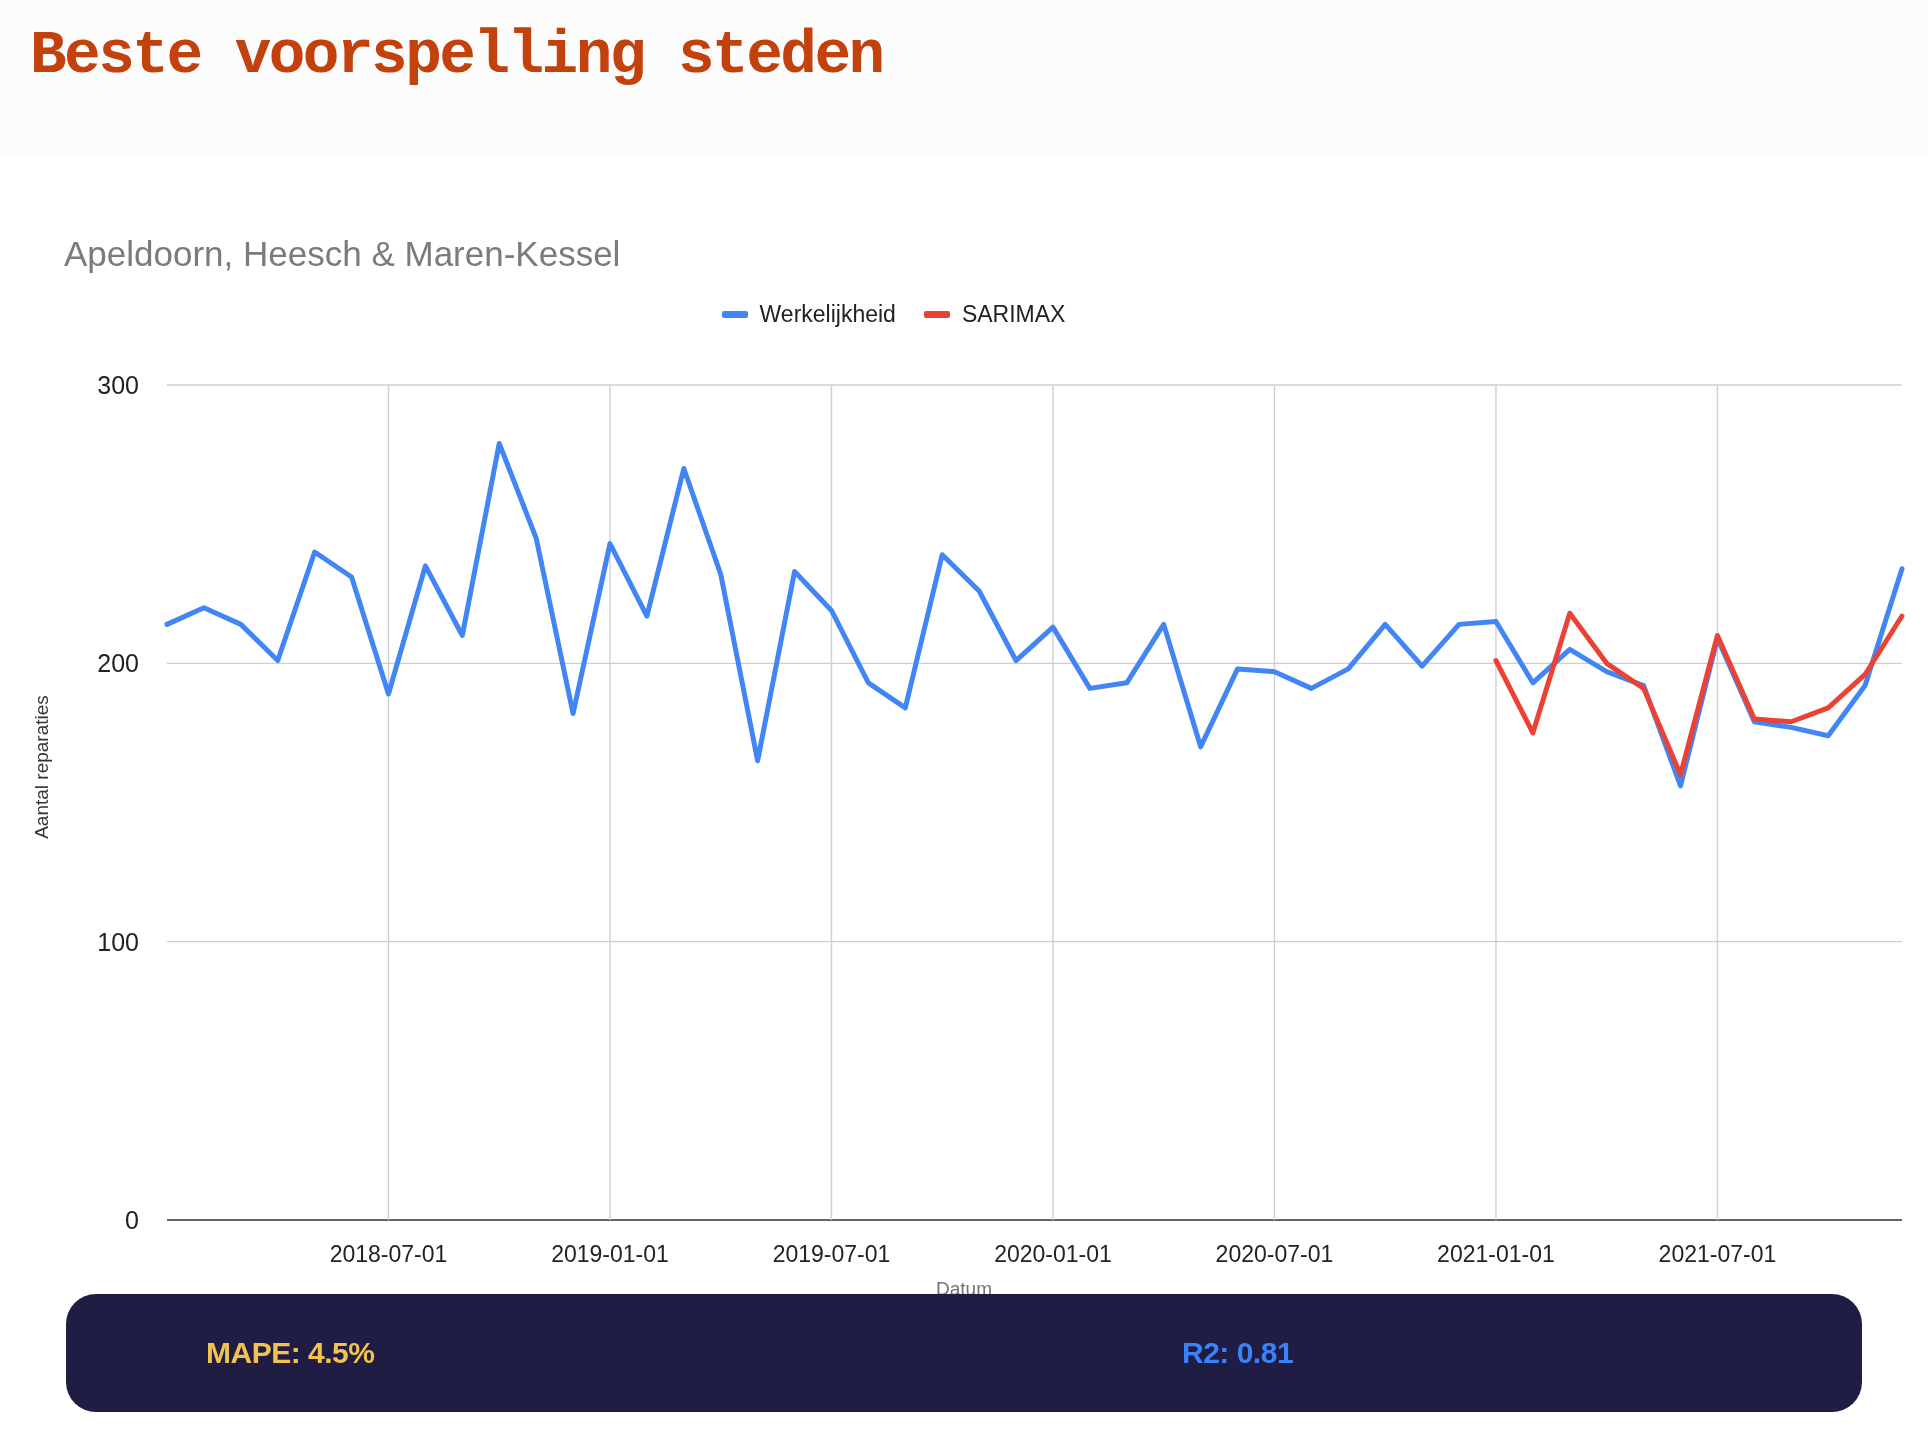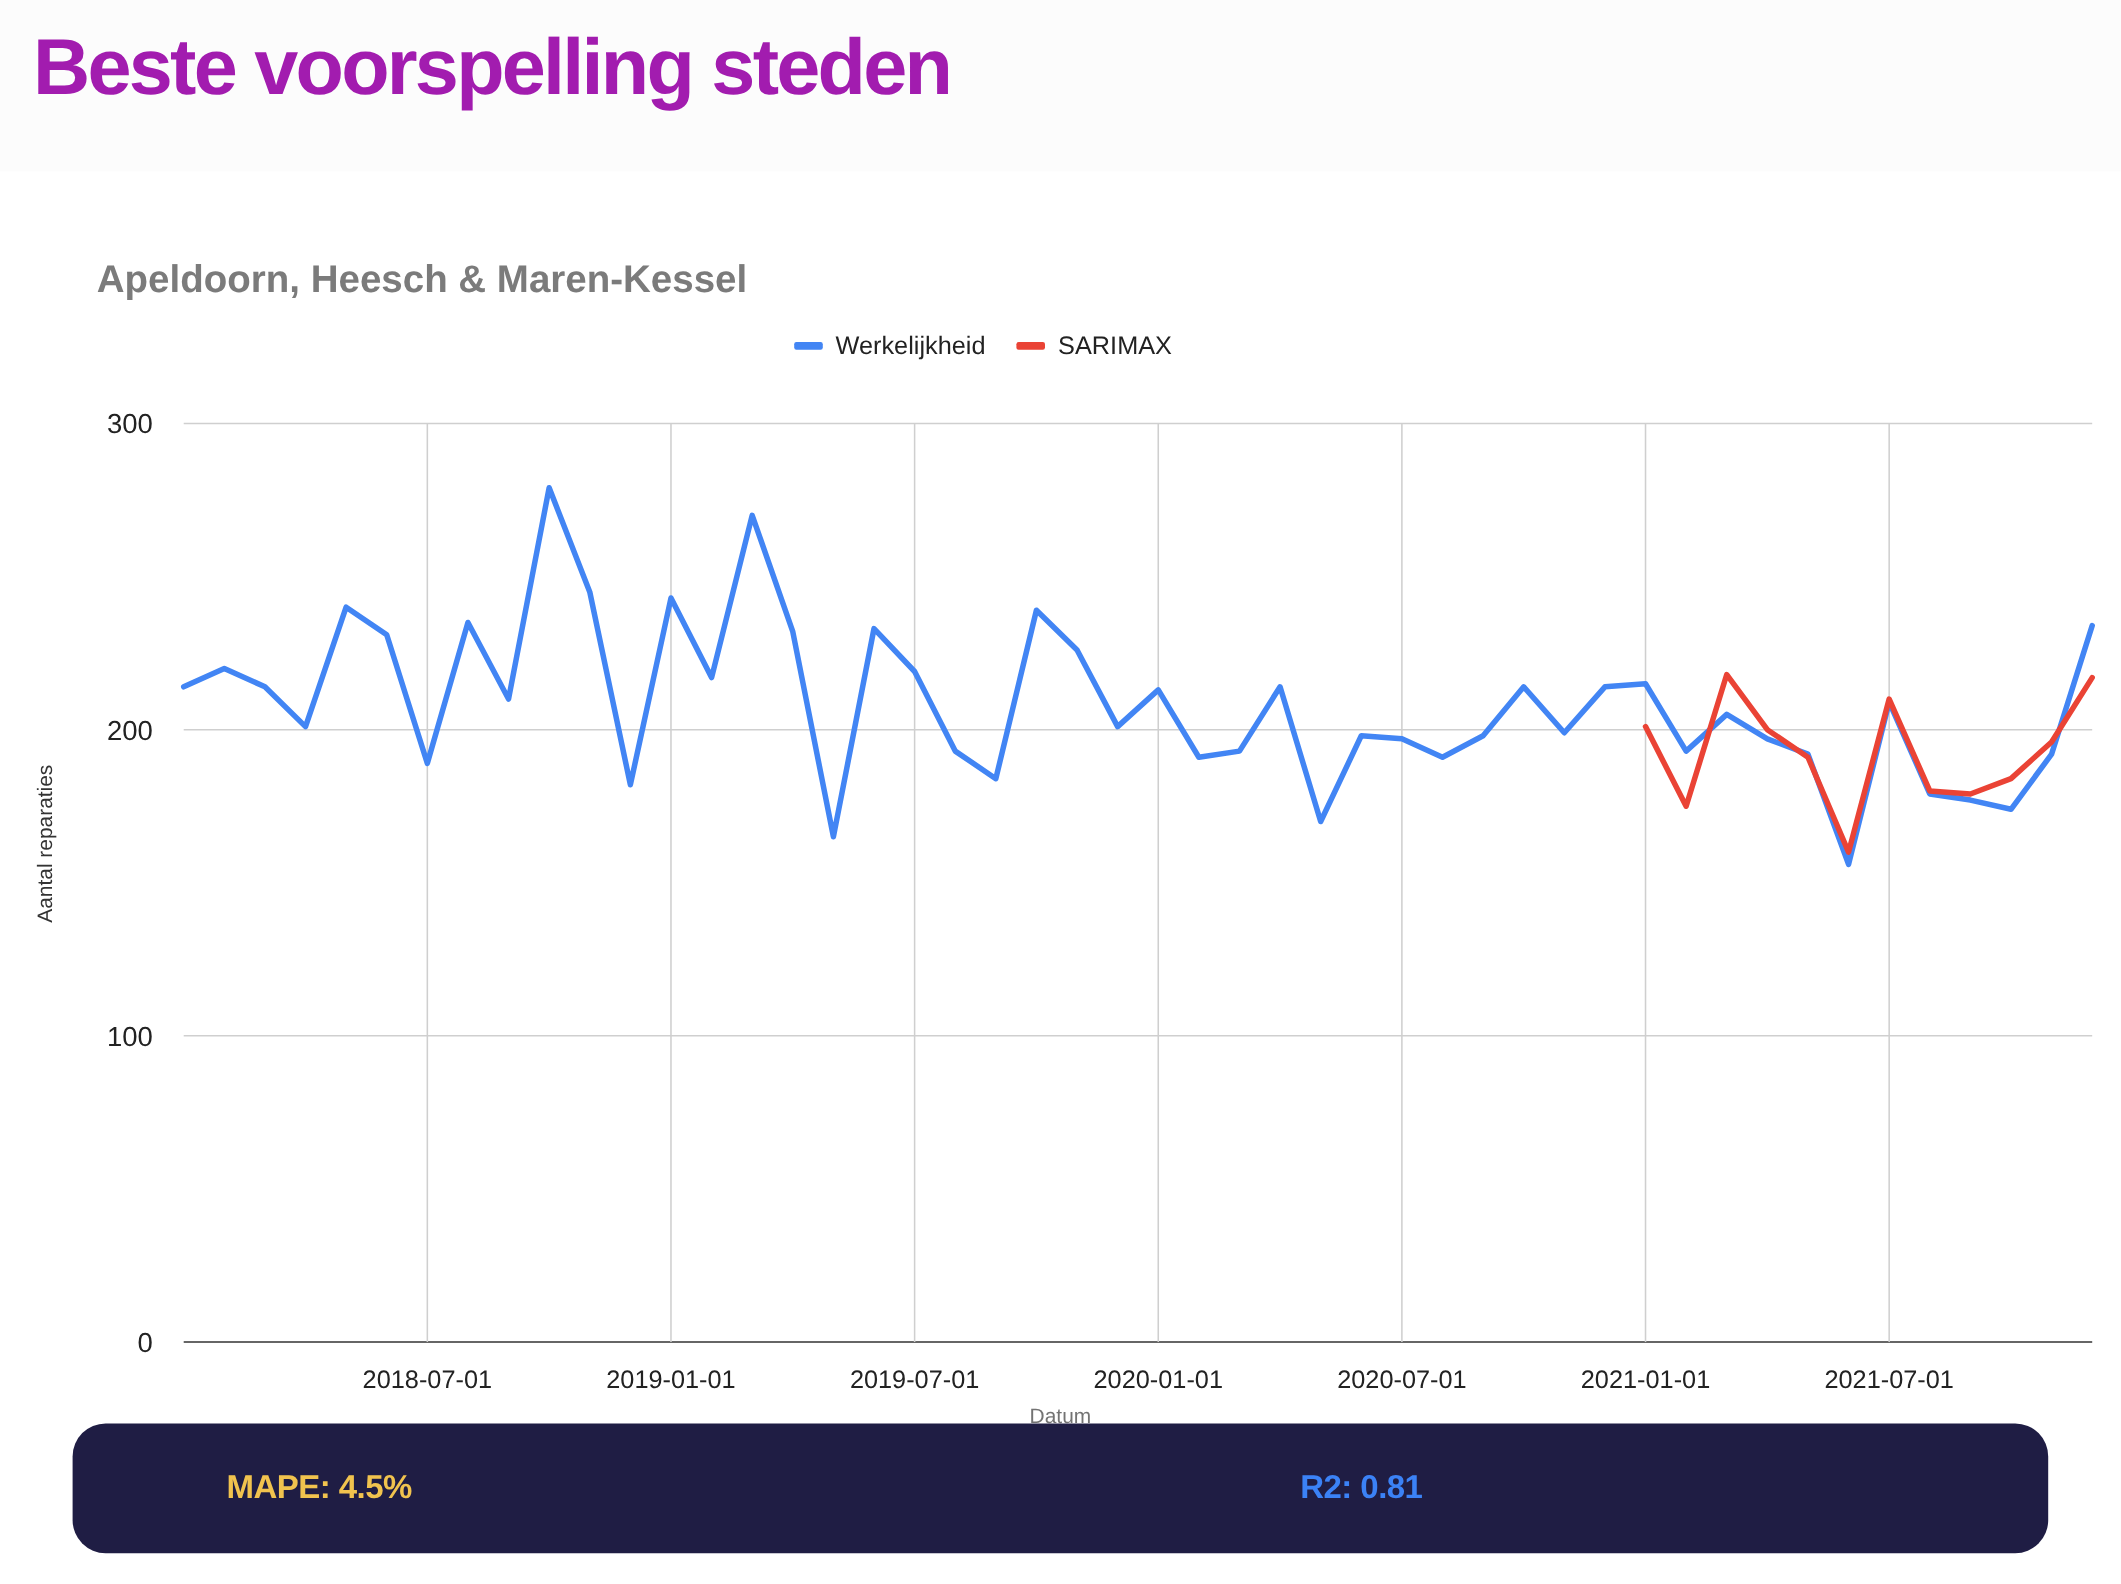--- a/index.html
+++ b/index.html
@@ -22,45 +22,44 @@
   
   .header-band {
     position: absolute;
     left: 0; top: 0;
     width: 1928px; height: 156px;
     background: #fcfcfc;
   }
   .page-title {
     position: absolute;
     left: 30px; top: 22px;
-    font-size: 72px;
+    font-size: 61px;
     font-weight: 800;
     letter-spacing: -2.5px;
-    color: #a21caf;
+    color: #c2410c;
     line-height: 1.1;
     white-space: nowrap;
-    font-family: Liberation Sans, sans-serif;
+    font-family: Liberation Mono, monospace;
   }
 
   
   .chart-card {
     position: absolute;
     left: 0; top: 156px;
     width: 1928px; height: 1146px;
     background: #ffffff;
   }
 
   .chart-subtitle {
     position: absolute;
     left: 64px; top: 78px;
     font-size: 35px;
-    font-weight: 700;
+    font-weight: 400;
     color: #7b7b7b;
     white-space: nowrap;
-    margin-left: 24px;
   }
 
   
   .legend {
     position: absolute;
     left: 0; top: 145px;
     width: 1787px;
     display: flex;
     justify-content: center;
     align-items: center;

